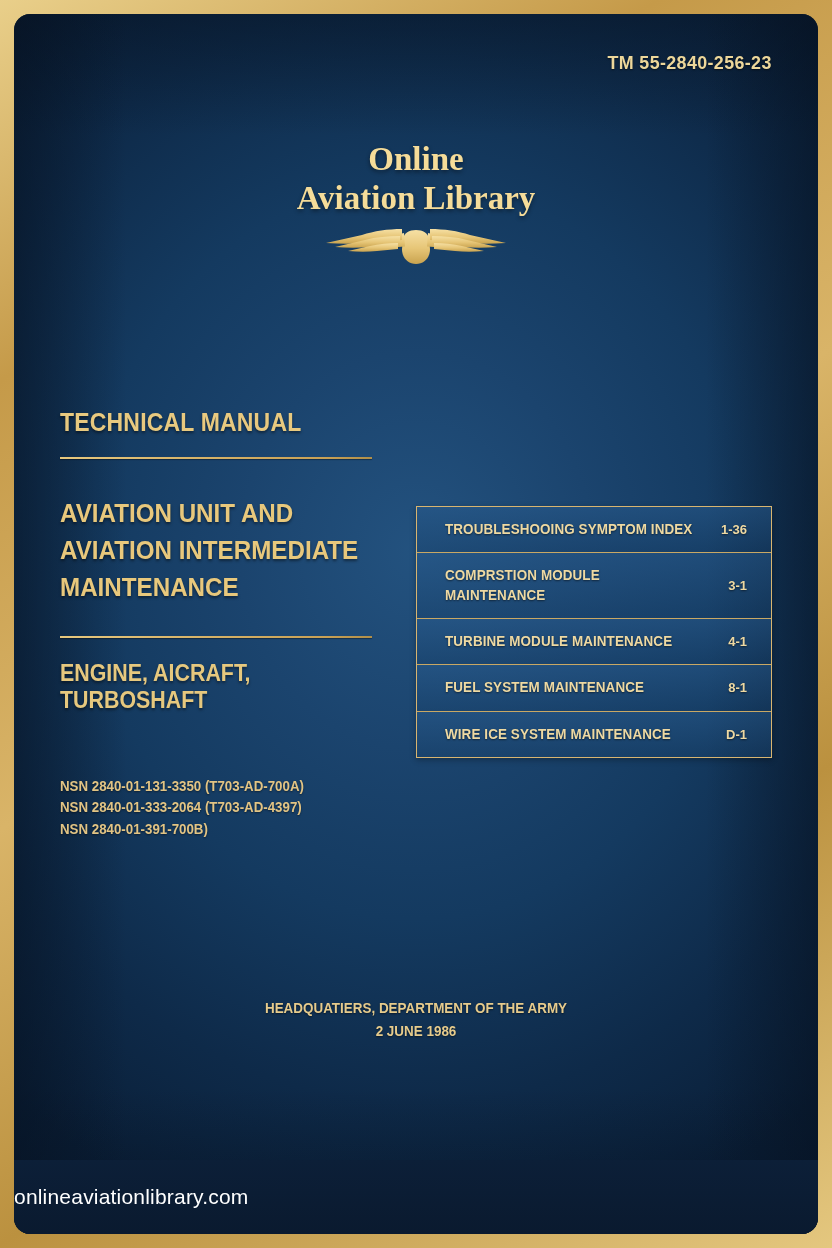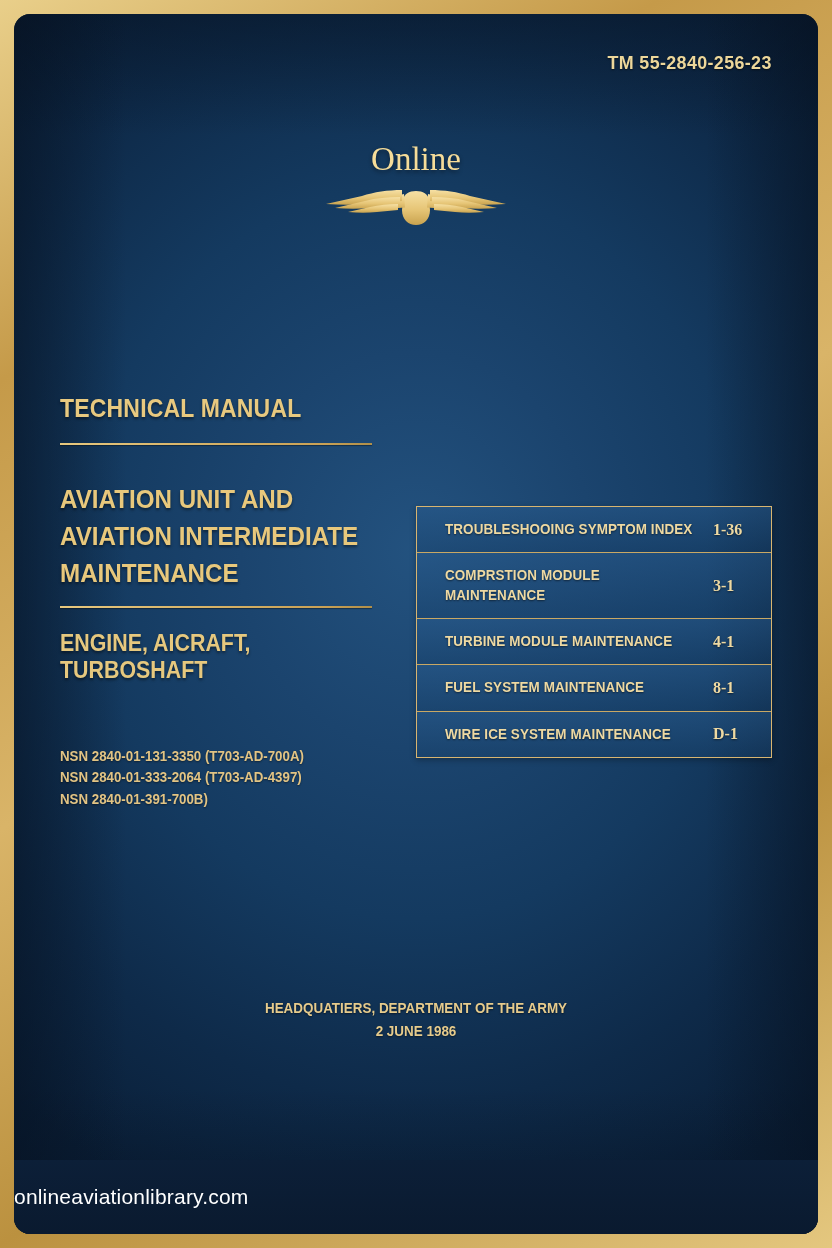--- a/index.html
+++ b/index.html
@@ -83,41 +83,42 @@
     text-shadow: 0 1px 2px rgba(0,0,0,.5);
   }
 
   
   .logo-block {
     position: absolute;
     top: 126px;
     left: 0;
     right: 0;
     text-align: center;
+    font-weight: bold;
   }
   .logo-line1, .logo-line2 {
     font-family: "Liberation Serif", "DejaVu Serif", serif;
     color: #f5dc99;
     line-height: 1.18;
     text-shadow: 0 2px 4px rgba(0,0,0,.45);
   }
   .logo-line1 { font-size: 33px; }
   .logo-line2 { font-size: 33px; }
   .wings {
     margin-top: 2px;
     display: block;
     margin-left: auto;
     margin-right: auto;
   }
 
   
   .left-col {
     position: absolute;
     left: 46px;
-    top: 380px;
+    top: 394px;
     width: 330px;
   }
   .kicker {
     font-size: 25px;
     font-weight: bold;
     letter-spacing: .2px;
     color: #e8c97f;
     transform: scaleX(.92);
     transform-origin: left center;
     text-shadow: 0 2px 3px rgba(0,0,0,.45);
@@ -134,21 +135,21 @@
   .main-title {
     margin-top: 36px;
     font-size: 26px;
     font-weight: bold;
     line-height: 1.42;
     color: #e8c87c;
     transform: scaleX(.93);
     transform-origin: left center;
     text-shadow: 0 2px 3px rgba(0,0,0,.45);
   }
-  .subtitle-wrap { margin-top: 14px; }
+  .subtitle-wrap { margin-top: 30px; }
   .subtitle {
     margin-top: 22px;
     font-size: 23px;
     font-weight: bold;
     color: #e6c87e;
     transform: scaleX(.93);
     transform-origin: left center;
     text-shadow: 0 2px 3px rgba(0,0,0,.45);
   }
   .nsn-block {
@@ -186,27 +187,26 @@
     font-weight: bold;
     line-height: 1.38;
     color: #eed9a2;
     letter-spacing: .1px;
     transform: scaleX(.96);
     transform-origin: left center;
     text-shadow: 0 1px 2px rgba(0,0,0,.5);
   }
   .toc-page {
     flex: 0 0 auto;
-    font-size: 16px;
+    font-size: 13px;
     font-weight: bold;
     color: #eed9a2;
     text-shadow: 0 1px 2px rgba(0,0,0,.5);
     min-width: 34px;
-    text-align: left;
-    font-family: Liberation Serif, serif;
+    text-align: right;
   }
   .toc-row.smudged .toc-label { position: relative; }
   .toc-row.smudged .toc-label::after {
     content: "";
     position: absolute;
     left: 96px;
     top: 1px;
     width: 44px;
     height: 15px;
     background: rgba(225,232,240,.62);
@@ -251,20 +251,21 @@
 
 <div class="page">
   <div class="cover">
 
     <div class="body-area">
 
       <div class="tm-number">TM 55-2840-256-23</div>
 
       <div class="logo-block">
         <div class="logo-line1">Online</div>
+        <div class="logo-line2">Aviation Library</div>
         <svg class="wings" width="200" height="46" viewBox="0 0 200 46">
           <defs>
             <linearGradient id="goldgrad" x1="0" y1="0" x2="0" y2="1">
               <stop offset="0%" stop-color="#f6e0a4"></stop>
               <stop offset="55%" stop-color="#e6c576"></stop>
               <stop offset="100%" stop-color="#c9a34f"></stop>
             </linearGradient>
           </defs>
           <g fill="url(#goldgrad)">
 

